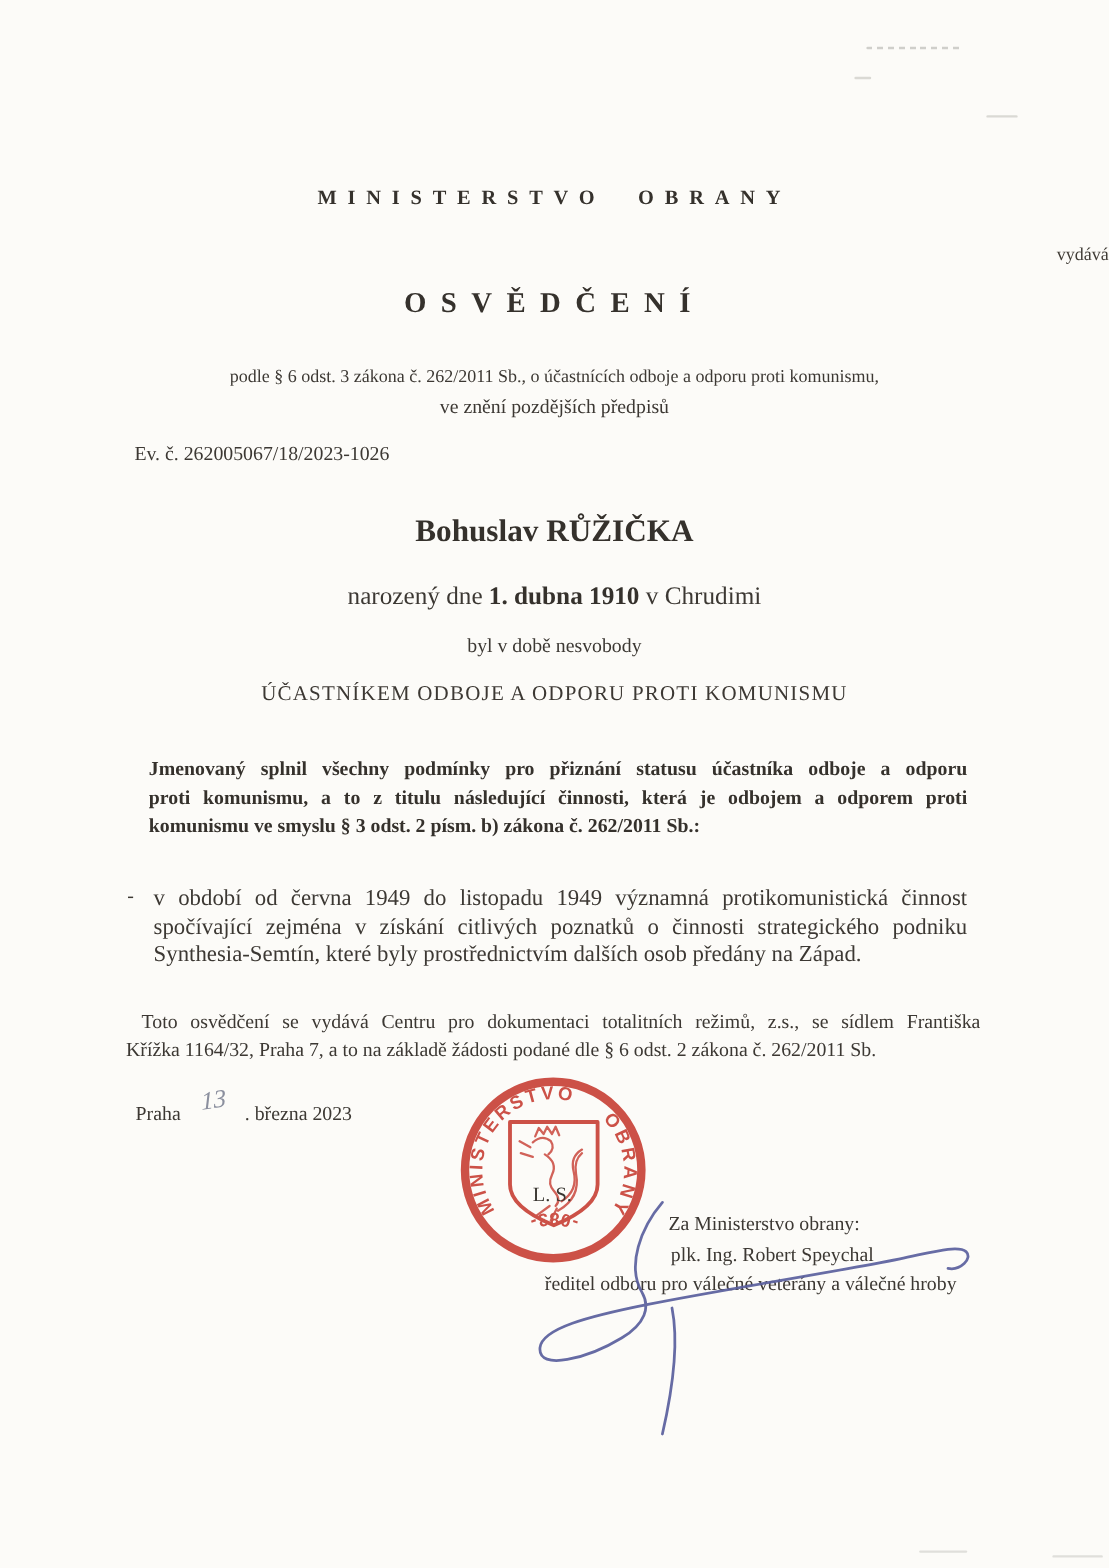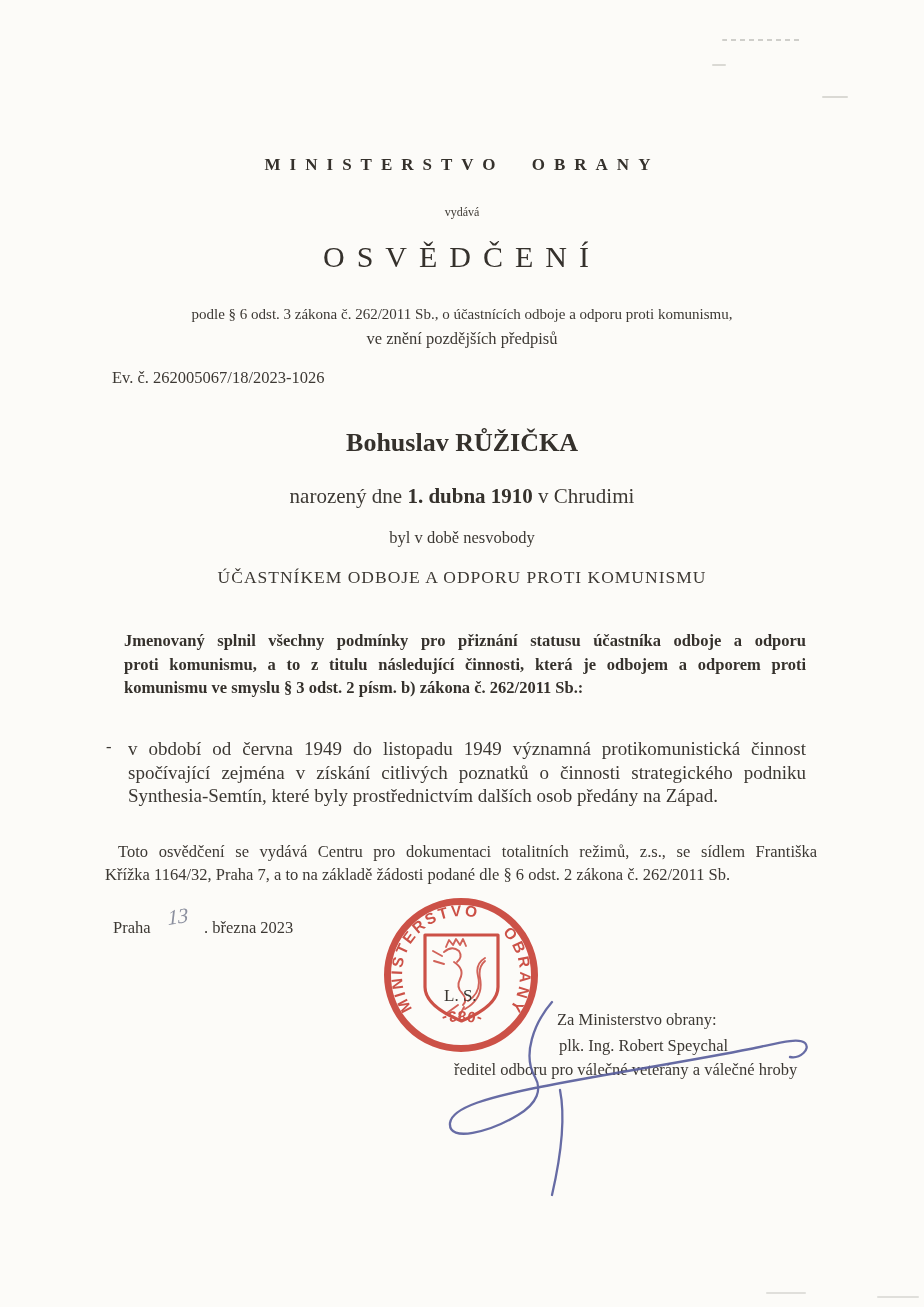--- a/index.html
+++ b/index.html
@@ -5,22 +5,22 @@
   html,body{margin:0;padding:0;background:#fbfaf7;}
   .page{
     position:relative;width:924px;height:1307px;margin:0 auto;
     background:#fcfbf8;
     font-family:"Liberation Serif","DejaVu Serif",serif;
     color:#3c3833;overflow:hidden;
   }
   .abs{position:absolute;}
   .ctr{left:0;width:924px;text-align:center;}
   .ministry{top:155px;font-size:17px;font-weight:700;letter-spacing:9px;word-spacing:14px;color:#35312c;}
-  .issues{top:205px;font-size:12px;color:#403c36;}
-  .doc-title{top:240px;font-size:30px;font-weight:400;letter-spacing:12px;color:#35312c;margin:0;}
+  .issues{top:205px;font-size:15px;color:#403c36;text-align:right;}
+  .doc-title{top:240px;font-size:24px;font-weight:700;letter-spacing:12px;color:#35312c;margin:0;}
   .legal1{top:306px;font-size:15px;}
   .legal2{top:329px;font-size:16.5px;}
   .ev{left:112px;top:368px;font-size:16.5px;}
   .name{top:428px;font-size:26px;font-weight:700;color:#35312c;}
   .born{top:484px;font-size:21px;}
   .born b{color:#35312c;}
   .intro{top:528px;font-size:16.5px;}
   .status{top:567px;font-size:17.5px;letter-spacing:1px;}
   .merit{left:124px;top:629px;width:682px;font-size:16.5px;font-weight:700;line-height:23.5px;color:#35312c;}
   .jl{text-align:justify;text-align-last:justify;}

